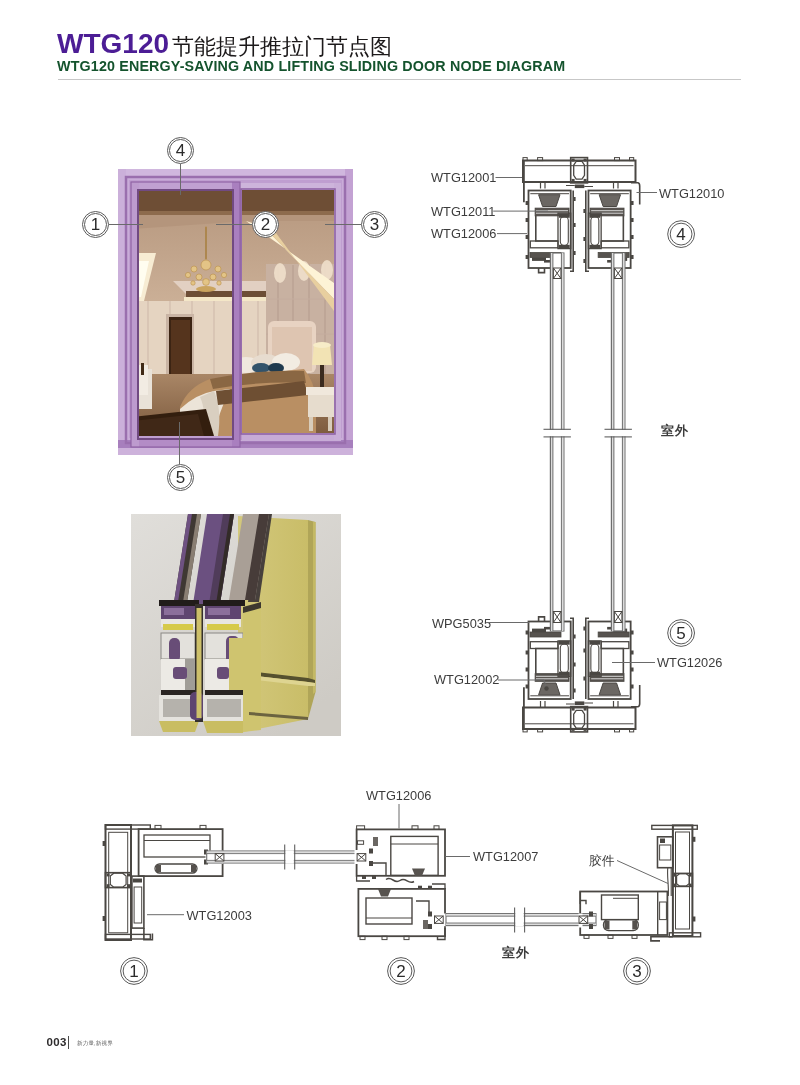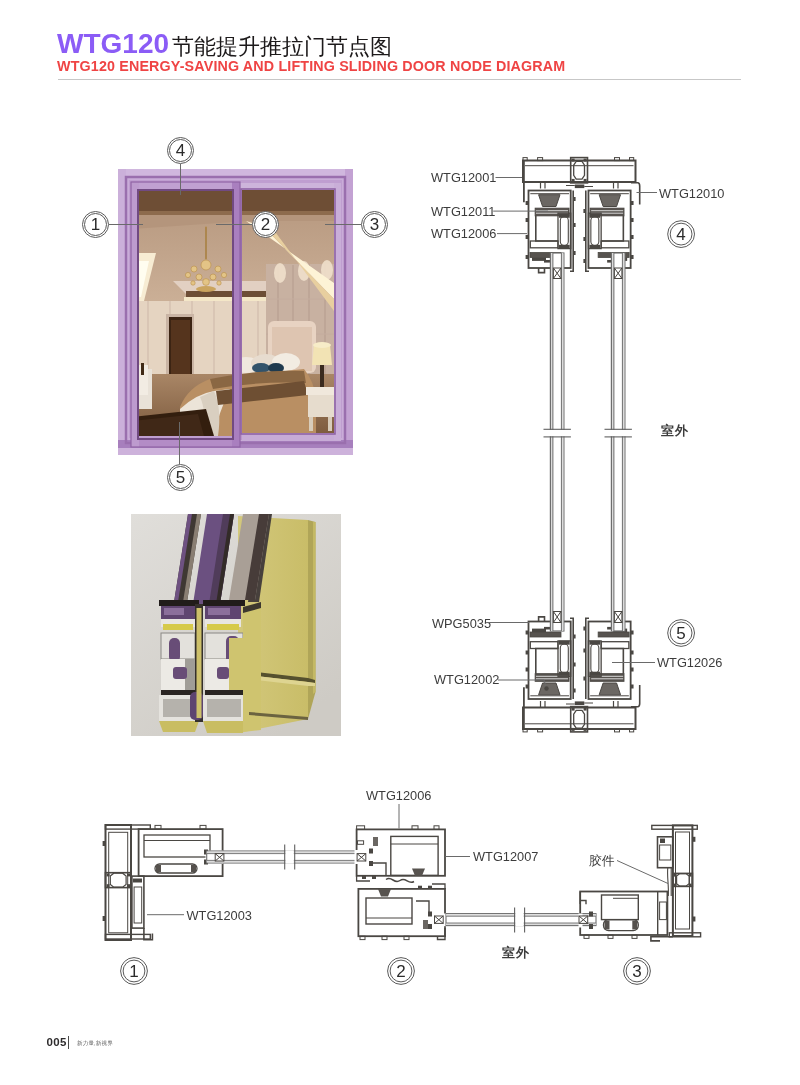--- a/index.html
+++ b/index.html
@@ -6,25 +6,25 @@
   body{width:800px;height:1085px;position:relative;background:#ffffff;overflow:hidden;transform:translateZ(0);
        font-family:"Liberation Sans", sans-serif;}
   .abs{position:absolute;}
   .callout{position:absolute;border:1px solid #5a5a5a;border-radius:50%;width:25px;height:25px;background:#fff;}
   .callout .in{position:absolute;left:1px;top:1px;width:21px;height:21px;border:1px solid #5a5a5a;border-radius:50%;
        display:flex;align-items:center;justify-content:center;font-size:17px;color:#2b2b2b;}
 </style>
 </head>
 <body>
 
-<div class="abs" style="left:57px;top:33px;font-size:28px;line-height:22px;font-weight:bold;color:#8b5cf6;white-space:nowrap;">WTG120</div>
+<div class="abs" style="left:57px;top:33px;font-size:28px;line-height:22px;font-weight:bold;color:#4c1d95;white-space:nowrap;">WTG120</div>
 
 <div class="abs" style="left:172px;top:36px;font-size:22px;line-height:21px;font-weight:normal;color:#1d1a1b;white-space:nowrap;">节能提升推拉门节点图</div>
 
-<div class="abs" style="left:57px;top:59px;font-size:14.3px;line-height:14px;font-weight:bold;color:#ef4444;letter-spacing:0.15px;white-space:nowrap;">WTG120 ENERGY-SAVING AND LIFTING SLIDING DOOR NODE DIAGRAM</div>
+<div class="abs" style="left:57px;top:59px;font-size:14.3px;line-height:14px;font-weight:bold;color:#14532d;letter-spacing:0.15px;white-space:nowrap;">WTG120 ENERGY-SAVING AND LIFTING SLIDING DOOR NODE DIAGRAM</div>
 
 <div class="abs" style="left:58px;top:79px;width:683px;height:1px;background:#c7c7c7;"></div>
 
 <div class="abs" id="photo" style="left:118px;top:169px;width:235px;height:286px;">
 <svg width="235" height="286" viewBox="0 0 235 286">
 <defs>
   <linearGradient id="frameV" x1="0" y1="0" x2="1" y2="0">
     <stop offset="0" stop-color="#cdb3dc"></stop>
           <stop offset="0.5" stop-color="#c2a0d2"></stop>
           <stop offset="1" stop-color="#b18bc6"></stop>
@@ -606,17 +606,17 @@
         <circle cx="577" cy="191" r="10.9"></circle>
 </g>
 <g font-family="Liberation Sans, sans-serif" font-size="17" fill="#2b2b2b" text-anchor="middle">
   <text x="74" y="197">1</text>
   <text x="341" y="197">2</text>
   <text x="577" y="197">3</text>
 </g>
 </svg>
 </div>
 
-<div class="abs" style="left:46.5px;top:1036.5px;font-size:11.5px;line-height:11px;font-weight:bold;color:#2e2c2d;letter-spacing:0.3px;">005</div>
+<div class="abs" style="left:46.5px;top:1036.5px;font-size:11.5px;line-height:11px;font-weight:bold;color:#2e2c2d;letter-spacing:0.3px;">003</div>
 
 <div class="abs" style="left:67.5px;top:1036px;width:1.6px;height:13px;background:#4a4a4a;"></div>
 
 <div class="abs" style="left:77px;top:1040px;font-size:5.5px;color:#5a5a5a;letter-spacing:0.2px;">新力量,新视界</div>
 
 </body></html>

